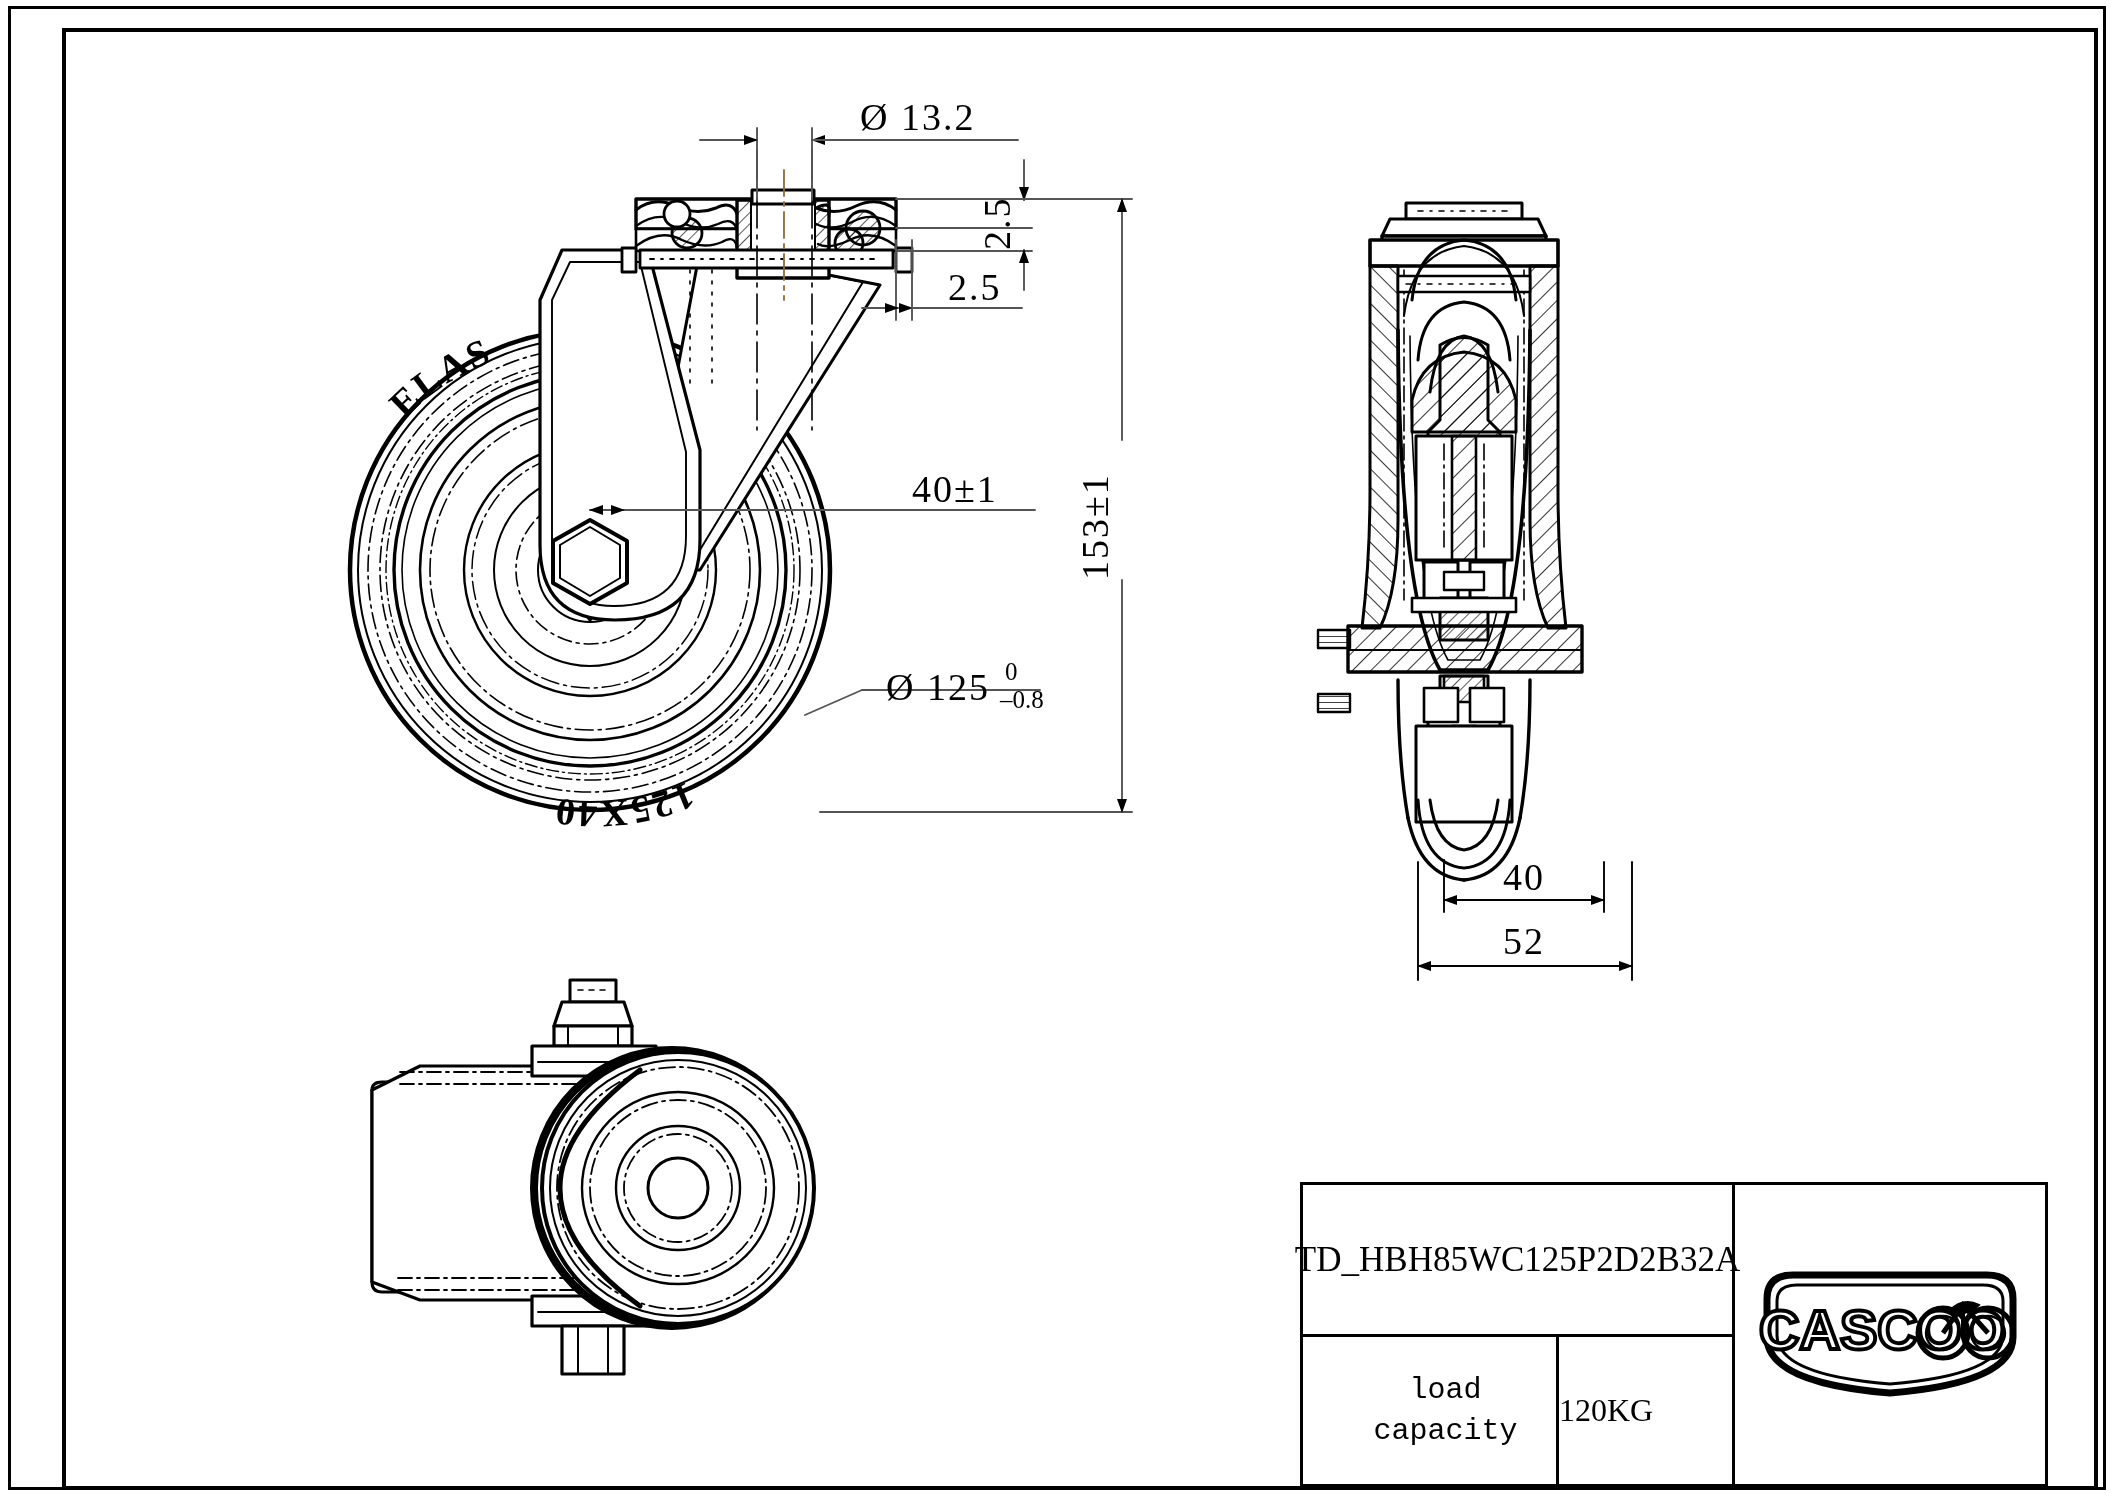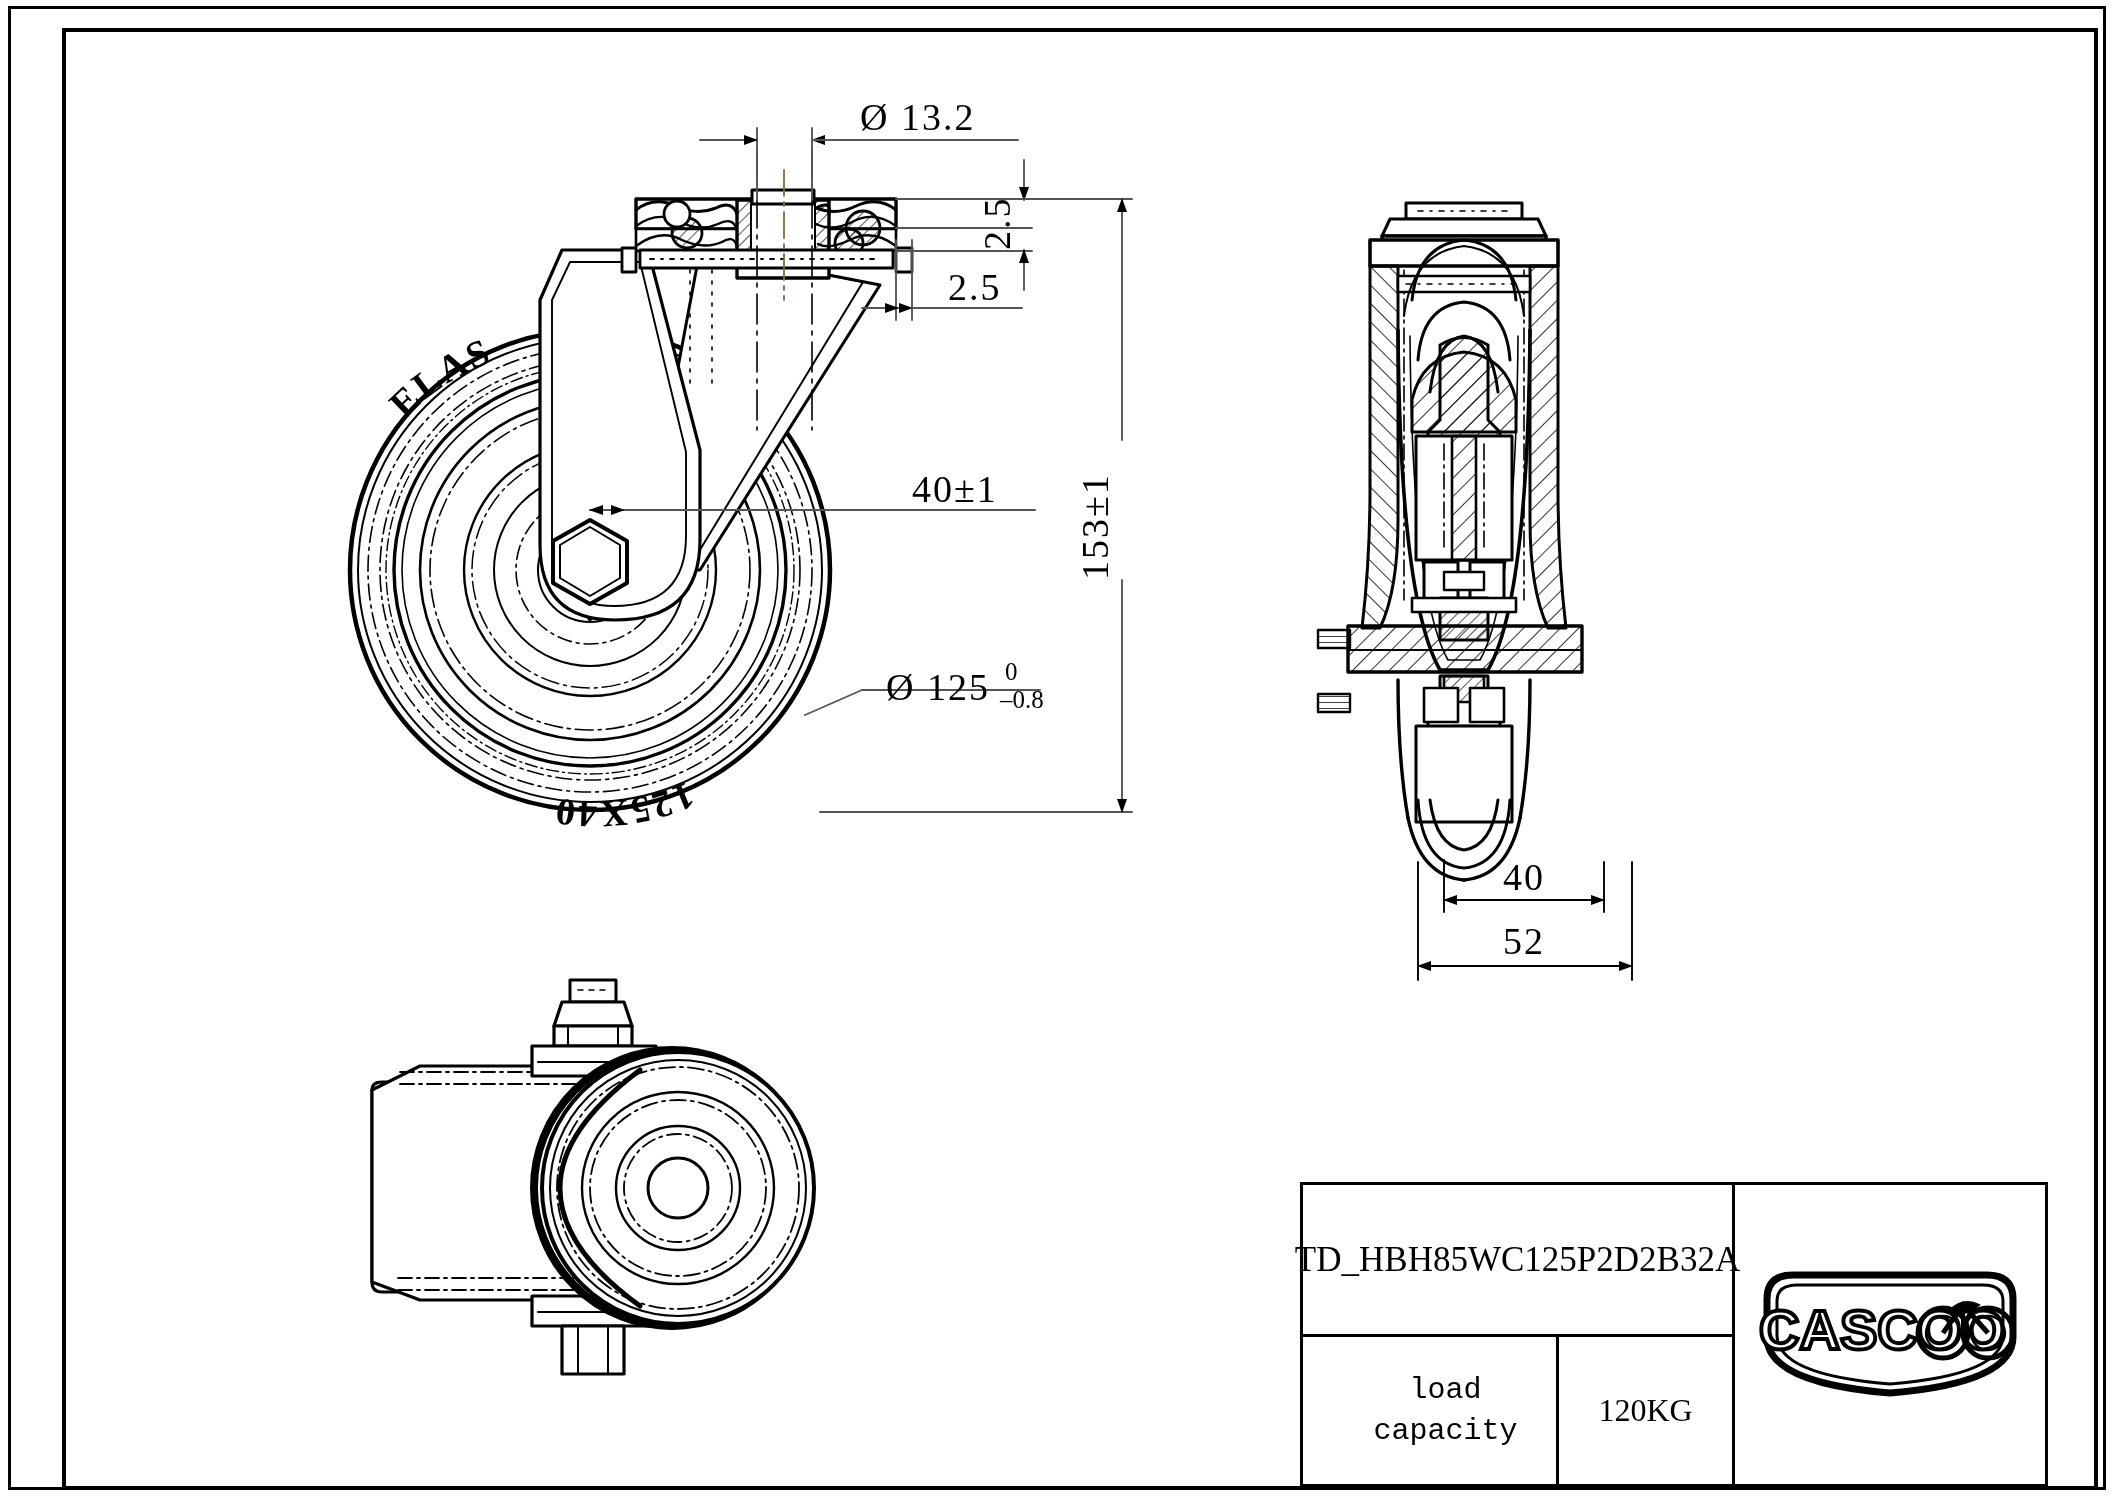--- a/index.html
+++ b/index.html
@@ -54,21 +54,21 @@
   #tb-lower-row{flex:1;display:flex;padding-left:32px;}
   #tb-loadcap-cell{
     width:224px;box-sizing:border-box;border-right:3px solid #000;
     display:flex;align-items:center;justify-content:center;
   }
   #tb-loadcap-label{
     font-family:"Liberation Mono", monospace;
     font-size:30px;line-height:1.35;text-align:center;white-space:pre-line;
   }
   #tb-loadval-cell{
-    flex:1;display:flex;align-items:center;justify-content:center;border-radius:25px;
+    flex:1;display:flex;align-items:center;border-radius:25px;
   }
   #tb-loadval{
     font-family:"Liberation Serif", serif;font-size:32px;
   }
   #tb-logo-cell{
     flex:1;display:flex;align-items:center;justify-content:center;
   }
 </style>
 </head>
 <body>

